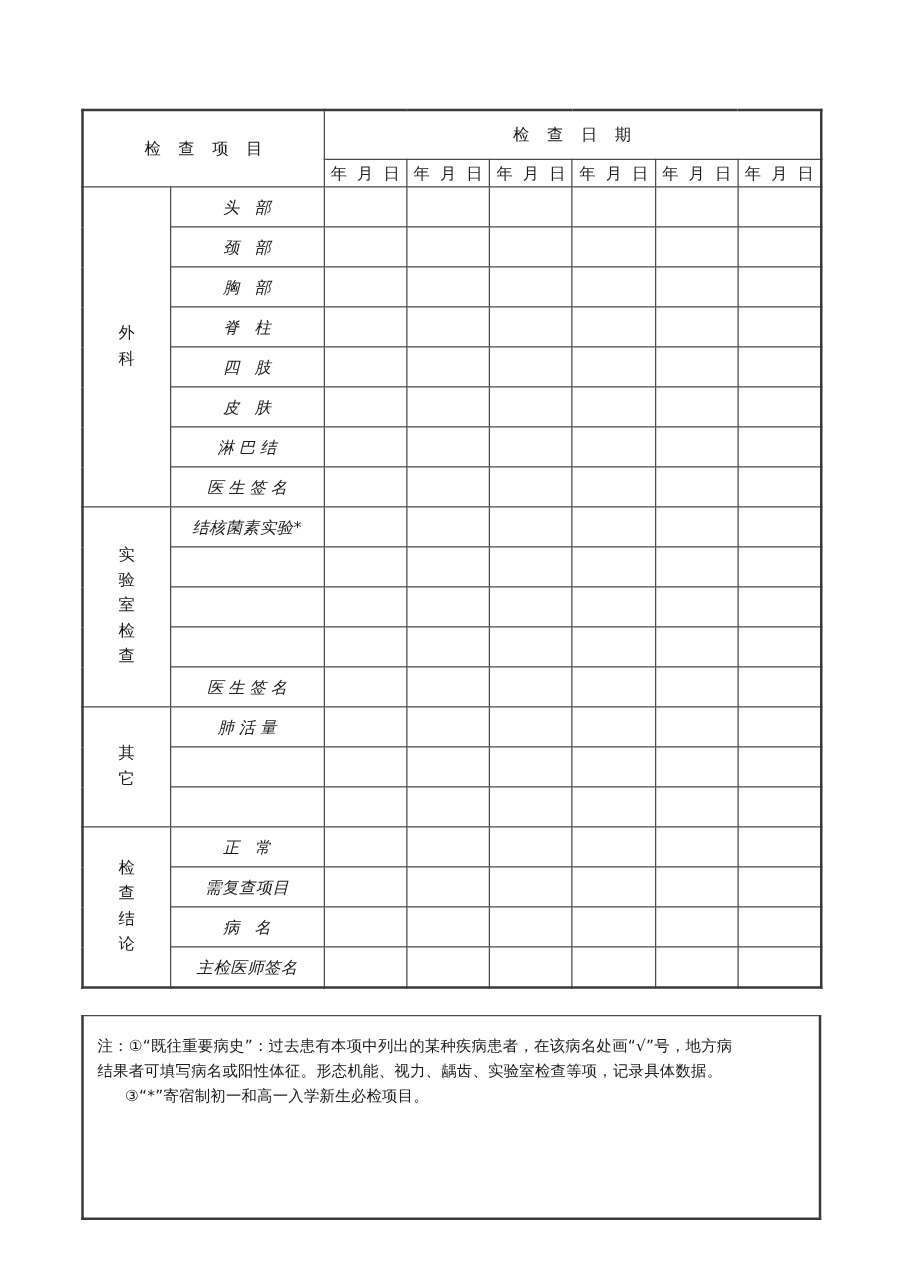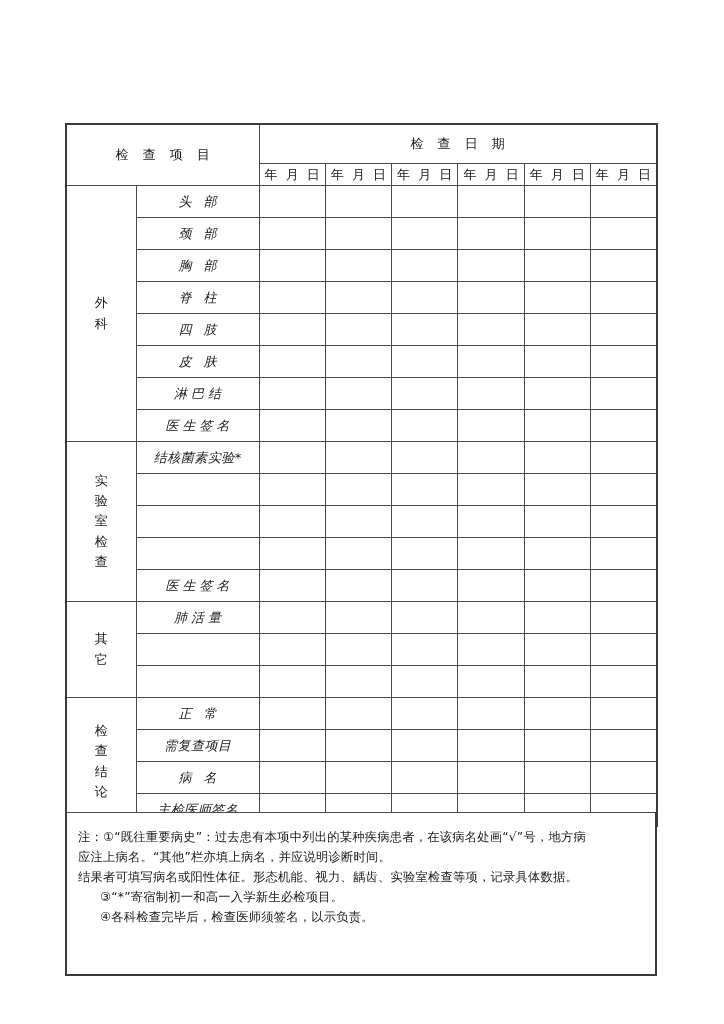--- a/index.html
+++ b/index.html
@@ -27,21 +27,20 @@
 
   
   #form-table {
     position: absolute;
     left: 65px;
     top: 87px;
     width: 592px;
     border-collapse: collapse;
     table-layout: fixed;
     background: #ffffff;
-    margin-top: 36px;
   }
   #form-table td, #form-table th {
     border: 1px solid #4a4a4a;
     padding: 0;
     font-weight: normal;
     font-size: 13px;
     color: #1a1a1a;
     vertical-align: middle;
     text-align: center;
     background: #ffffff;
@@ -351,24 +350,22 @@
           <td class="row-cell"></td>
           <td class="row-cell"></td>
           <td class="row-cell"></td>
           <td class="row-cell"></td>
         </tr>
       </tbody>
   </table>
 
   <div id="notes-box">
       <div class="note-line">注：①“既往重要病史”：过去患有本项中列出的某种疾病患者，在该病名处画“√”号，地方病</div>
-      <div class="note-line">应注上病名。“其他”栏亦填上病名，并应说明诊断时间。</div>
       <div class="note-line">结果者可填写病名或阳性体征。形态机能、视力、龋齿、实验室检查等项，记录具体数据。</div>
       <div class="note-line note-indent">③“*”寄宿制初一和高一入学新生必检项目。</div>
-      <div class="note-line note-indent">④各科检查完毕后，检查医师须签名，以示负责。</div>
     </div>
 
   <div id="footer">
     
     
   </div>
 
 </div>
 
 </body></html>

